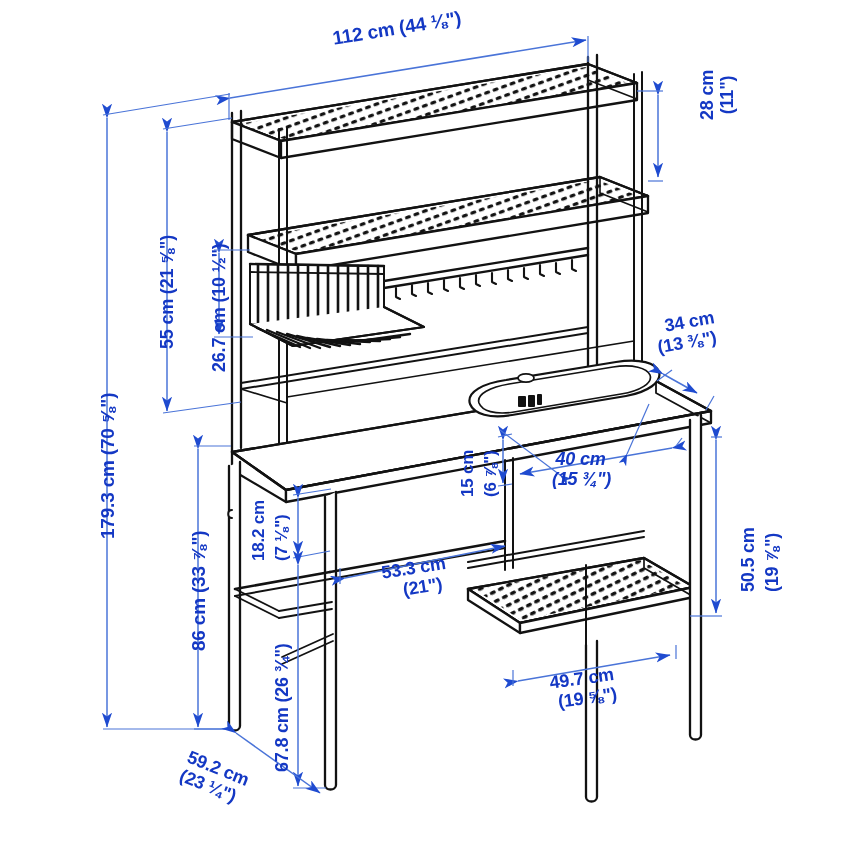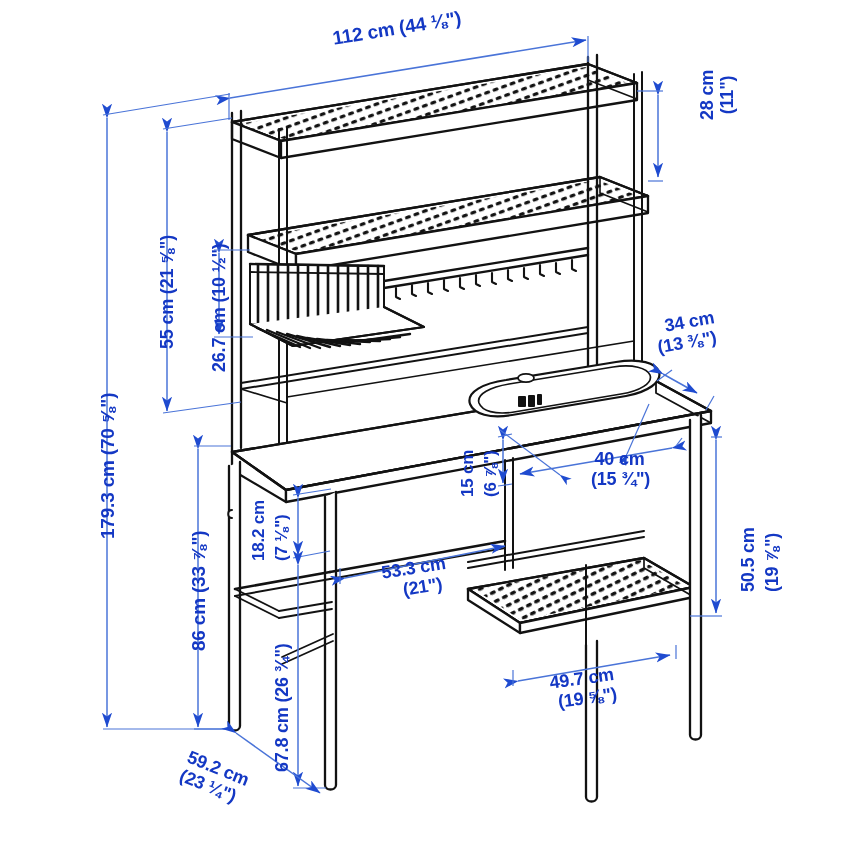--- a/index.html
+++ b/index.html
@@ -347,21 +347,21 @@
   <div style="margin-left:-12px;"><span>(13 ⅜")</span></div>
 </div>
 
 <div class="dimtext s17" style="left:458px;top:497px;transform:rotate(-90deg);transform-origin:left top;">
   <span>15 cm</span>
 </div>
 <div class="dimtext s17" style="left:481px;top:497px;transform:rotate(-90deg);transform-origin:left top;">
   <span>(6 ⅞")</span>
 </div>
 
-<div class="dimtext s18 two" style="left:589px;top:449px;">
+<div class="dimtext s18 two" style="left:550px;top:449px;font-style:italic;">
   <div><span>40 cm</span></div>
   <div style="margin-left:2px;"><span>(15 ¾")</span></div>
 </div>
 
 <div class="dimtext s18 two" style="left:380px;top:563px;transform:rotate(-9deg);transform-origin:left top;">
   <div><span>53.3 cm</span></div>
   <div style="margin-left:12px;"><span>(21")</span></div>
 </div>
 
 <div class="dimtext s19" style="left:188px;top:651px;transform:rotate(-90deg);transform-origin:left top;">

